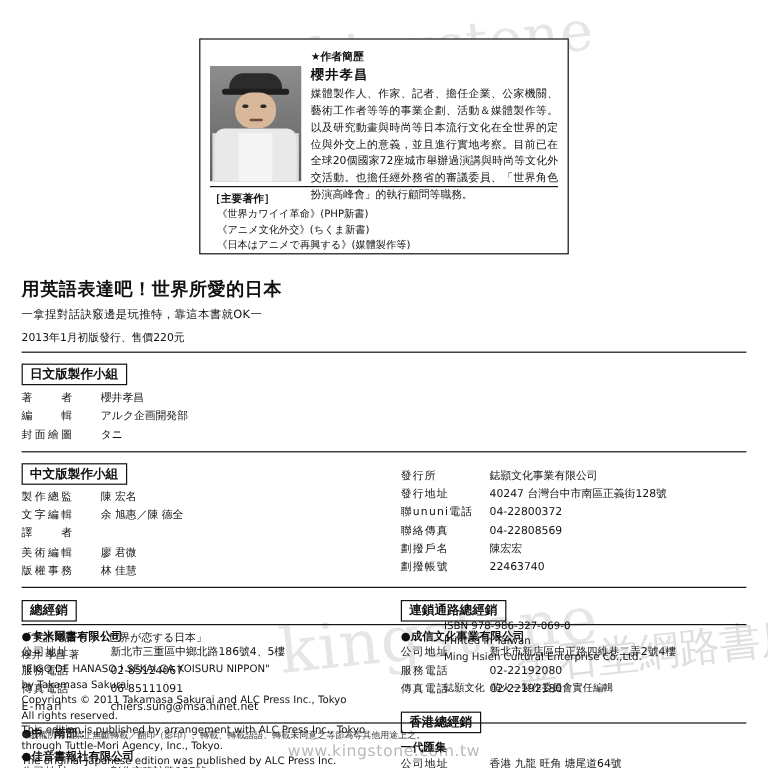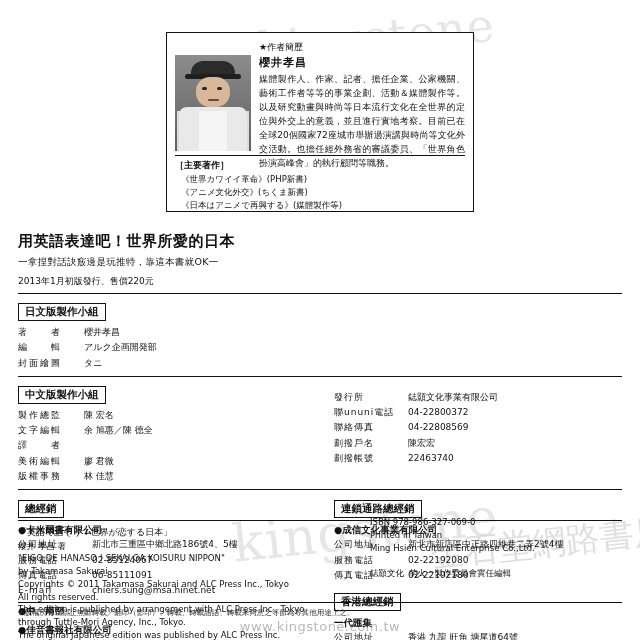--- a/index.html
+++ b/index.html
@@ -34,21 +34,21 @@
 
   
   .author-box{
     position:absolute;left:166px;top:32px;width:308px;height:180px;
     border:1px solid #111;
     box-sizing:border-box;
     background:#fff;
   }
   .author-inner{position:relative;width:100%;height:100%;}
   .author-head{
-    position:absolute;left:92px;top:8px;font-size:9px;font-weight:normal;
+    position:absolute;left:92px;top:8px;font-size:9px;font-weight:bold;
   }
   .author-name{
     position:absolute;left:92px;top:22px;font-size:11px;font-weight:bold;letter-spacing:1px;
   }
   .author-photo{
     position:absolute;left:8px;top:22px;width:76px;height:96px;
     background:#6f6f6f;
     overflow:hidden;
   }
   .ph-bg{position:absolute;inset:0;background:linear-gradient(#8d8d8d,#5f5f5f);}
@@ -208,20 +208,24 @@
         </div>
       </div>
 
       <div class="col right">
         <div style="margin-top:13px;">
           <div class="kv2">
             <div class="k">發行所</div>
             <div class="v">鋕顥文化事業有限公司</div>
           </div>
           <div class="kv2">
+            <div class="k">發行地址</div>
+            <div class="v">40247 台灣台中市南區正義街128號</div>
+          </div>
+          <div class="kv2">
             <div class="k">聯ununi電話</div>
             <div class="v">04-22800372</div>
           </div>
           <div class="kv2">
             <div class="k">聯絡傳真</div>
             <div class="v">04-22808569</div>
           </div>
           <div class="kv2">
             <div class="k">劃撥戶名</div>
             <div class="v">陳宏宏</div>

